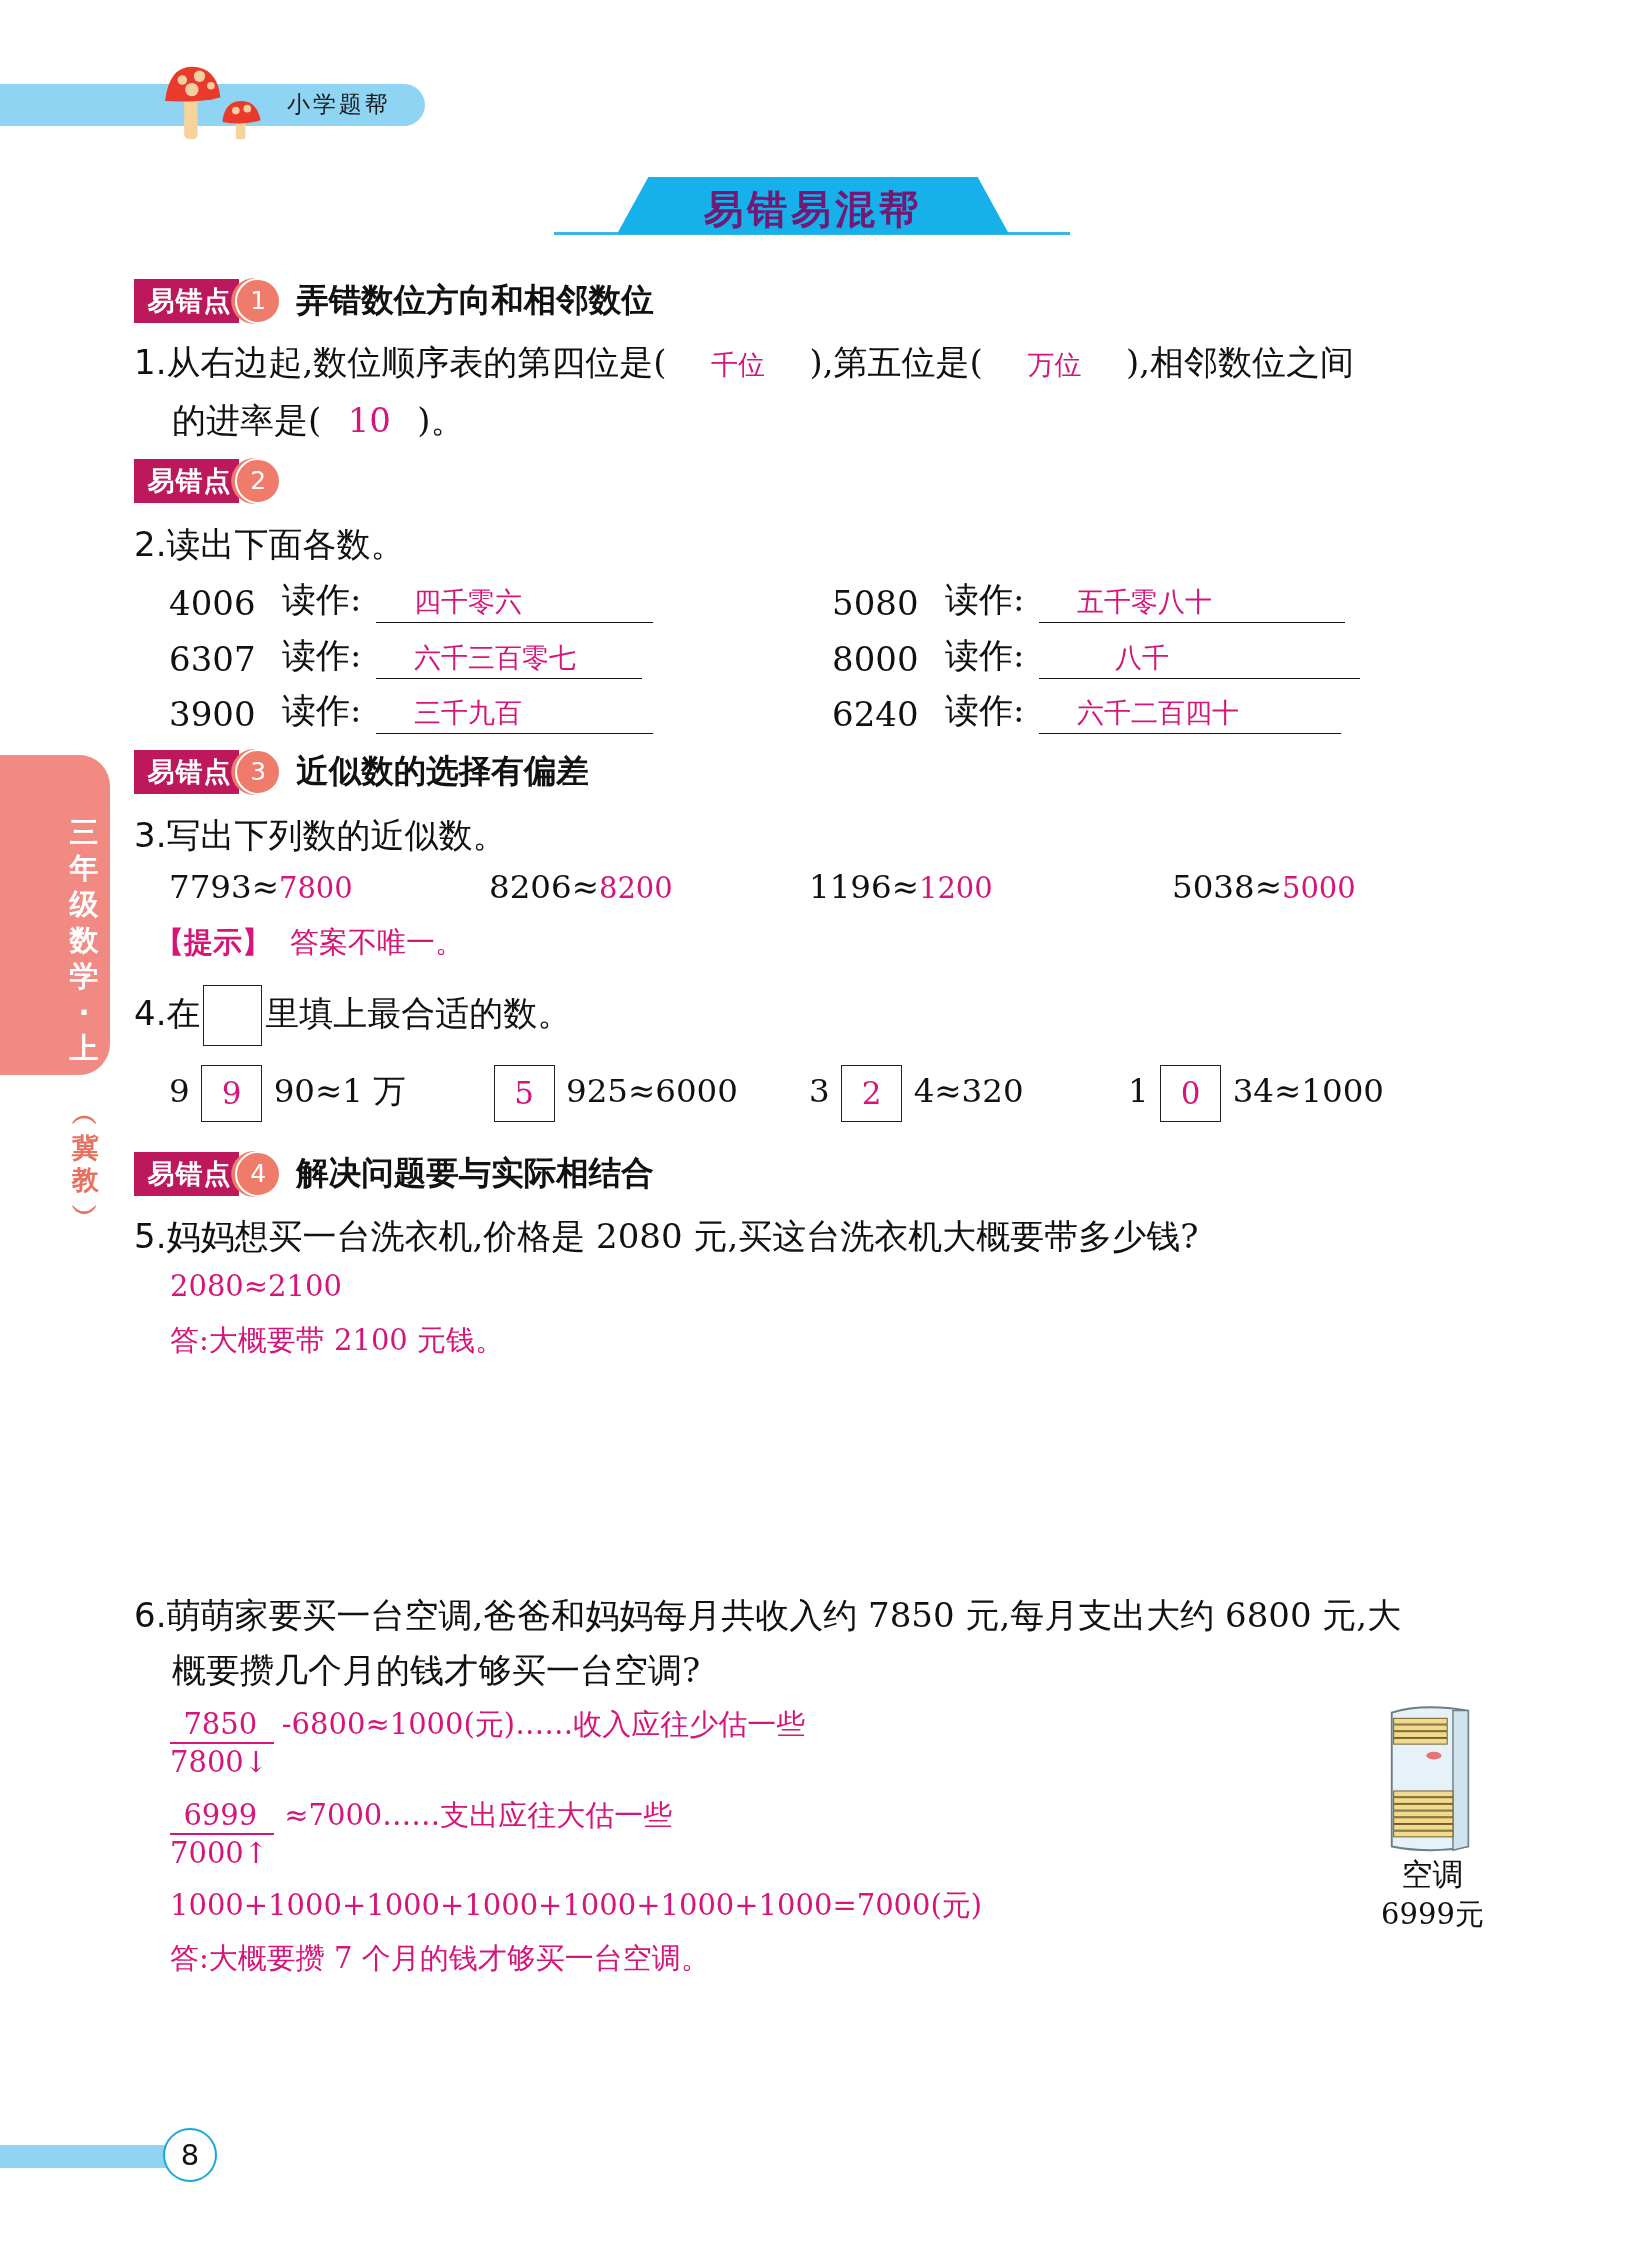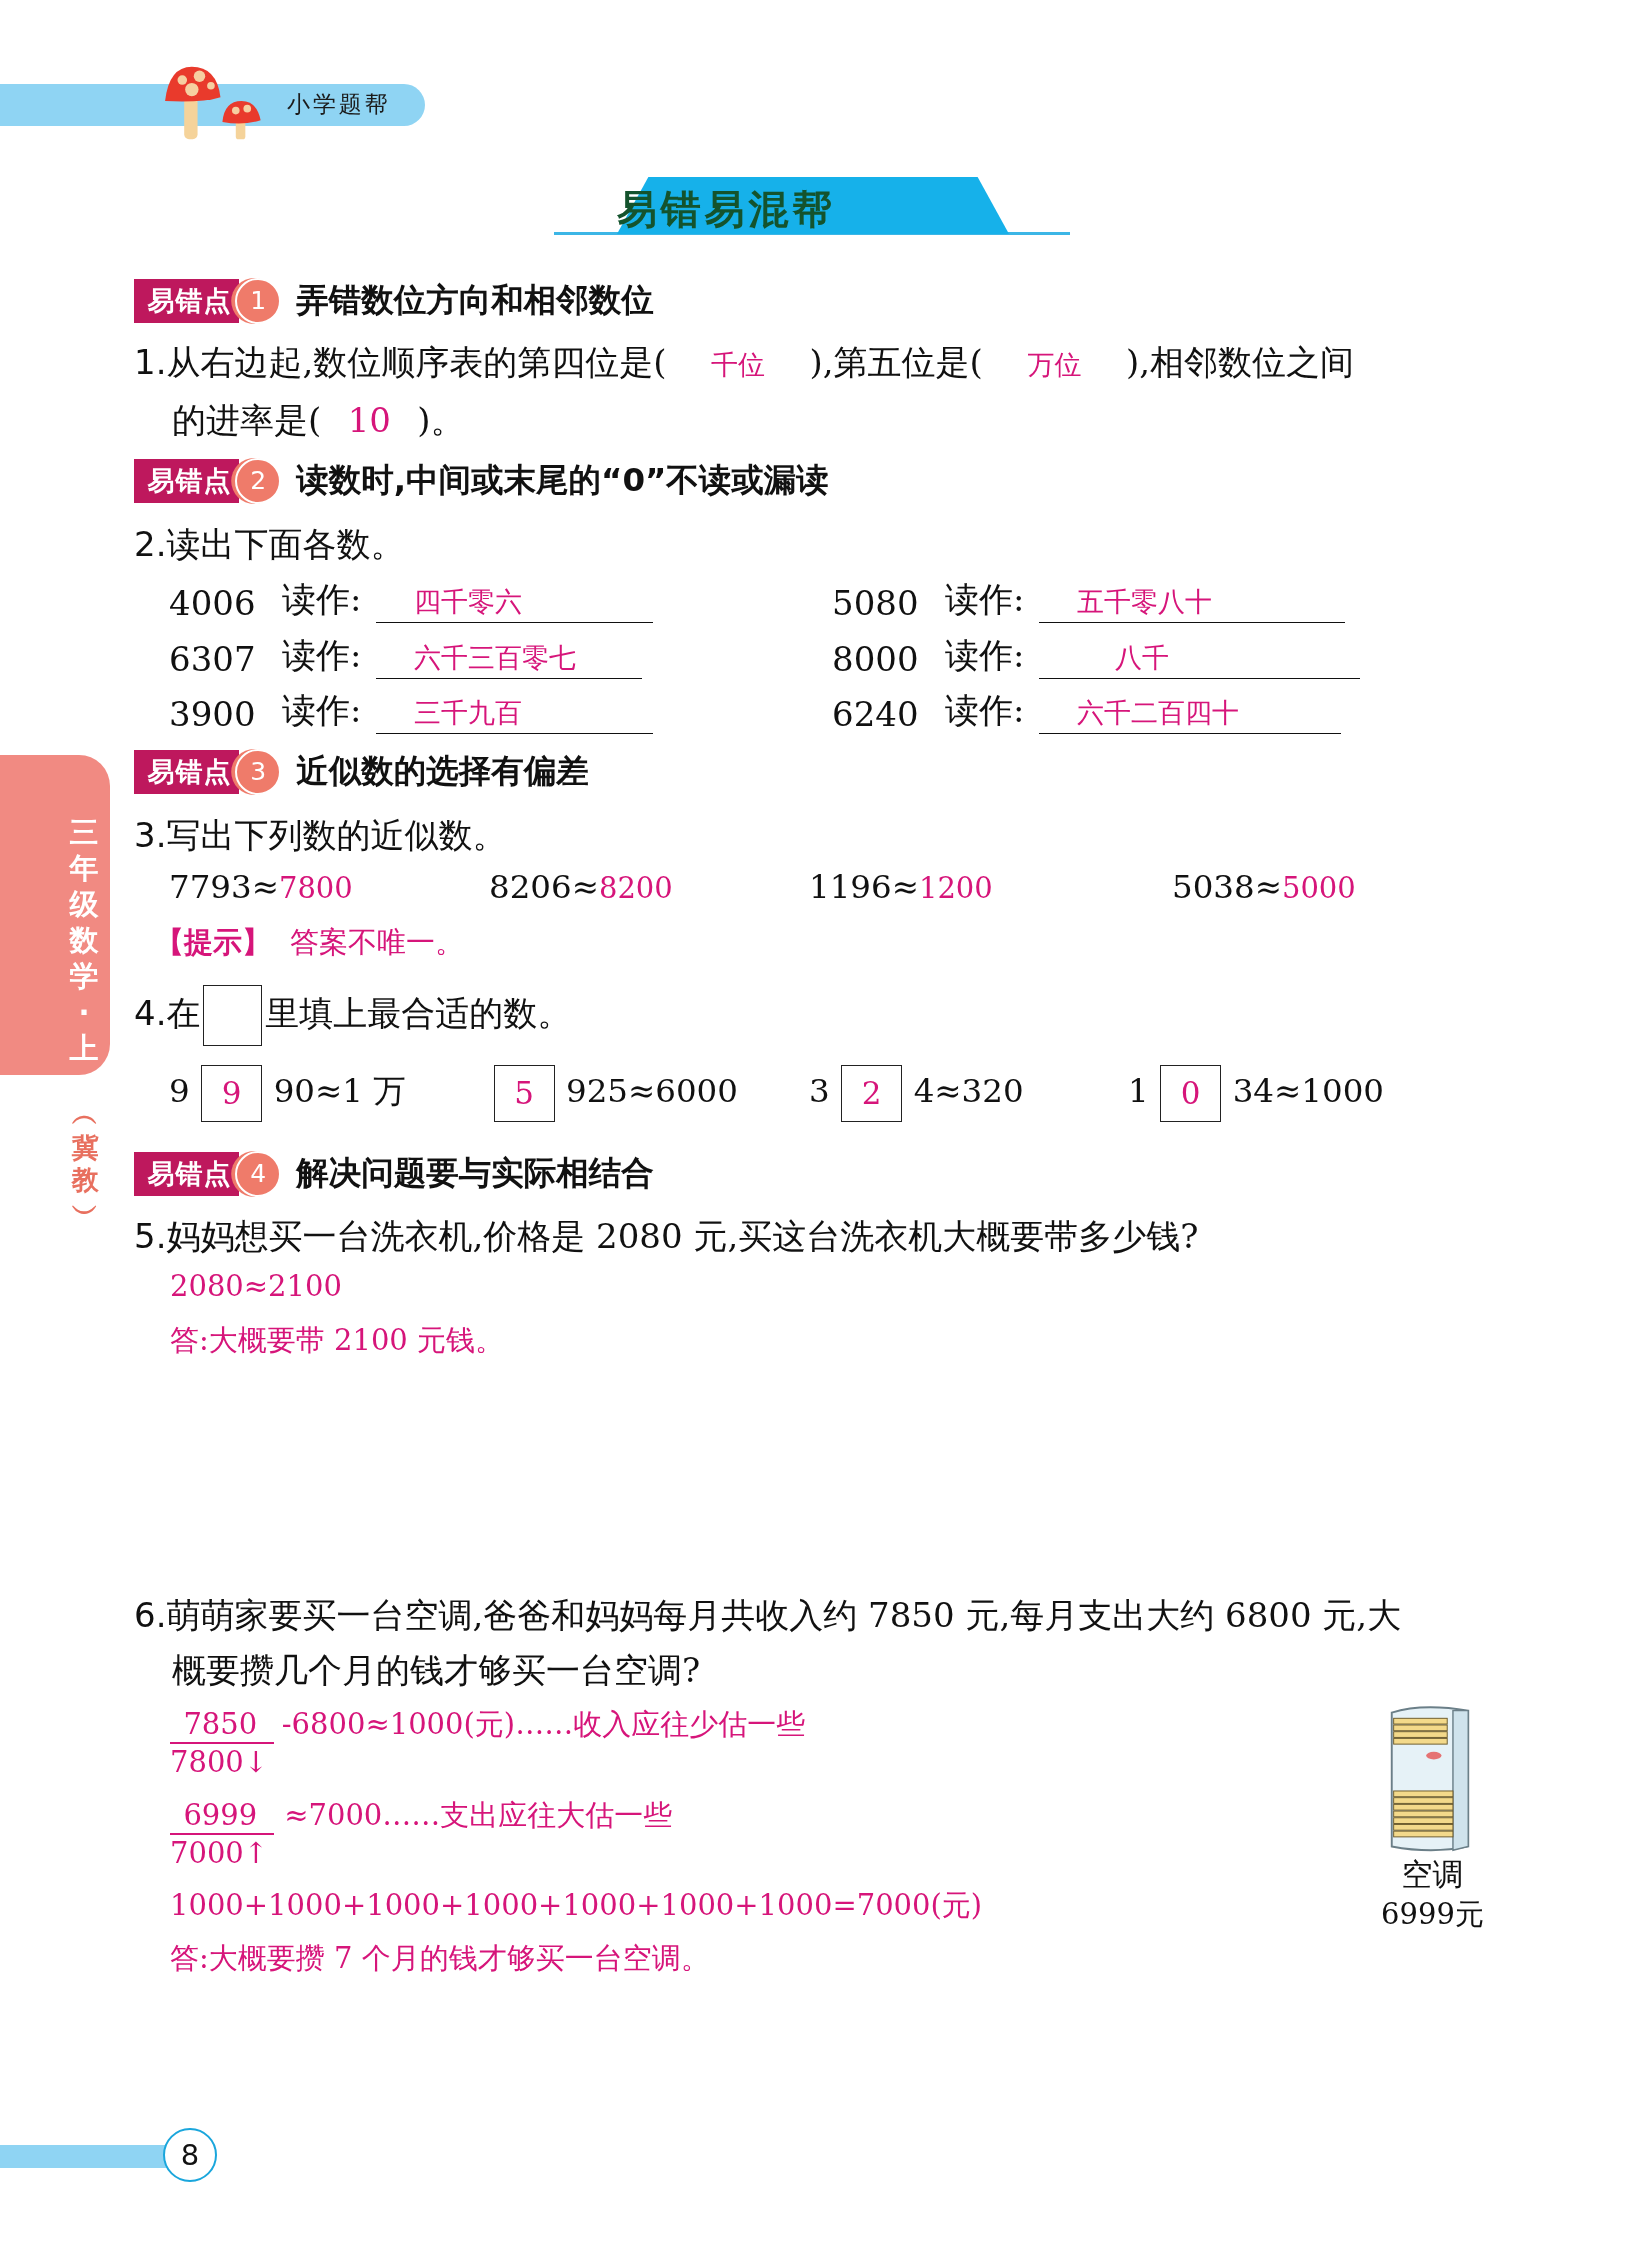--- a/index.html
+++ b/index.html
@@ -4,21 +4,21 @@
 <style>
   html, body { margin:0; padding:0; background:#ffffff; }
   body { width:1628px; height:2260px; position:relative; overflow:hidden;
          font-family:"DejaVu Serif","Liberation Serif",serif; color:#111; }
   .abs { position:absolute; }
   .header-bar { left:0; top:84px; width:425px; height:42px; background:#8fd4f3; border-radius:0 21px 21px 0; }
   .header-text { left:287px; top:89px; font-family:"DejaVu Sans",sans-serif; font-size:23px; color:#1b1b1b; letter-spacing:2.9px; }
   .banner-line { left:554px; top:232px; width:516px; height:2.9px; background:#3cb6e6; }
   .banner { left:617px; top:177px; width:392px; height:57px; background:#16b1ea;
             clip-path: polygon(8% 0,92% 0,100% 100%,0 100%); }
-  .banner-text { left:617px; top:182px; width:392px; color:#14532d;
+  .banner-text { left:617px; top:182px; width:392px; text-align:center; color:#701a75;
                  font-family:Liberation Mono, monospace; font-weight:bold; font-size:40px; letter-spacing:3.8px; }
   .sec { left:134px; height:44px; display:flex; align-items:center; }
   .sec-tag { background:#be185d; color:#fff; font-family:"DejaVu Sans",sans-serif; font-weight:bold;
              font-size:27px; height:44px; line-height:44px; padding:0 7.6px 0 13.4px; letter-spacing:1px; }
   .sec-num { width:42px; height:42px; border-radius:50%; background:#ef7b6a; border:2.9px solid #fff;
              box-shadow:-3.8px 0 0 #ef7b6a; color:#fff; font-family:"DejaVu Sans",sans-serif; font-size:25px;
              text-align:center; line-height:42px; margin-left:-3.8px; }
   .sec-title { font-family:"DejaVu Sans",sans-serif; font-weight:bold; font-size:32.5px; margin-left:15px; color:#111; }
   .q { font-size:34px; white-space:nowrap; }
   .qnum { font-family:"DejaVu Sans",sans-serif; }
@@ -88,21 +88,20 @@
 <div class="abs q" style="left:134px;top:340px">
   <span class="qnum">1.</span><span>从右边起,数位顺序表的第四位是(</span><span style="display:inline-block;width:143px;text-align:center" class="ans-s">千位</span><span>),第五位是(</span><span style="display:inline-block;width:143px;text-align:center" class="ans-s">万位</span><span>),相邻数位之间</span>
 </div>
 <div class="abs q" style="left:172px;top:398px">
   <span>的进率是(</span><span style="display:inline-block;width:96px;text-align:center" class="ans">10</span><span>)。</span>
 </div>
 
 <div class="abs sec" style="top:459px">
   <span class="sec-tag">易错点</span>
   <span class="sec-num">2</span>
-  <span class="sec-title">读数时,中间或末尾的“0”不读或漏读</span>
 </div>
 <div class="abs q" style="left:134px;top:522px">
   <span class="qnum">2.</span><span>读出下面各数。</span>
 </div>
 <div class="abs read-row" style="left:169px;top:577px">
   <span class="read-num">4006</span>
     <span class="read-lbl">读作:</span>
   <span class="blank" style="width:277px">
       <span style="left:38px">四千零六</span>
     </span>

